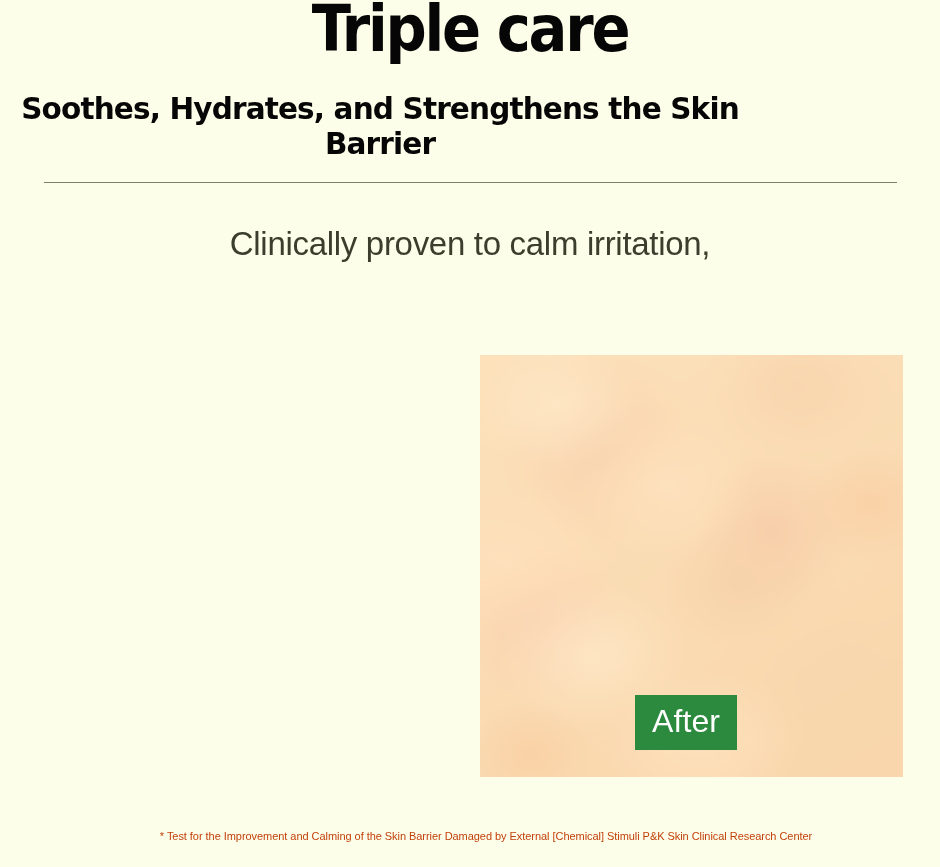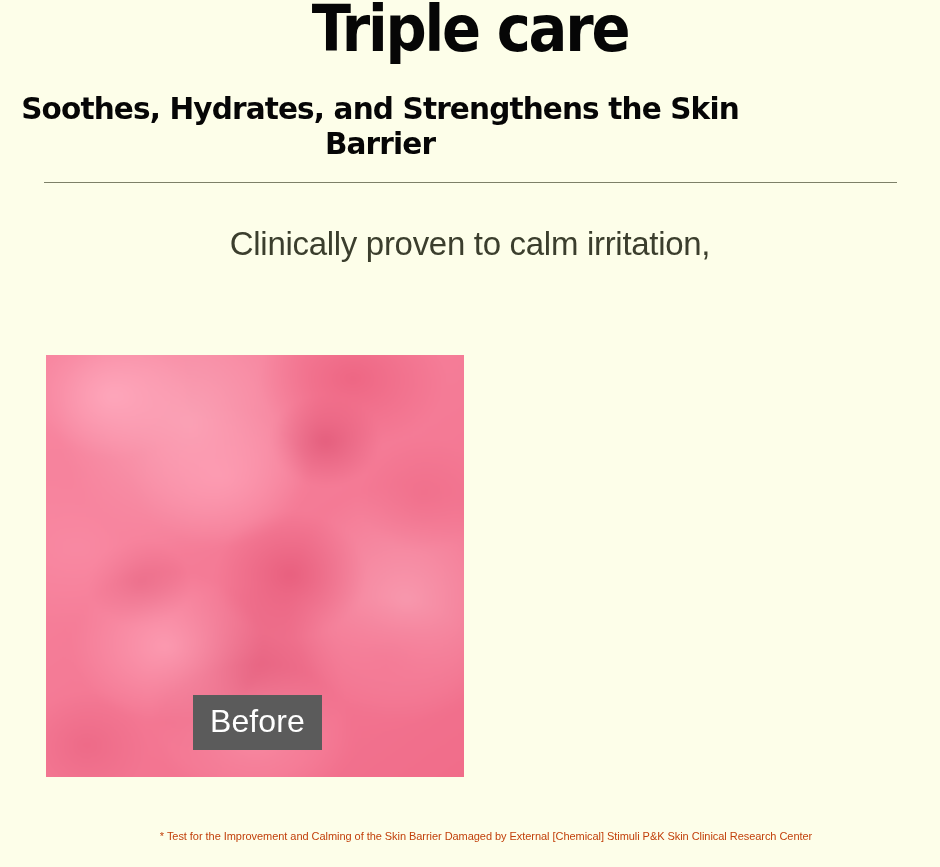--- a/index.html
+++ b/index.html
@@ -190,23 +190,23 @@
 <div class="subheadline">Soothes, Hydrates, and Strengthens the Skin Barrier</div>
 
 <div class="divider"></div>
 
 <div class="body-copy">
   <span class="line">Clinically proven to calm irritation,</span>
 </div>
 
 <div class="compare">
 
-  <div class="panel panel-before">
-    <div class="skin skin-before"></div>
-    <div class="badge badge-before">Before</div>
+
+  <div class="panel panel-after">
+    <div class="skin skin-after"></div>
+    <div class="badge badge-after">After</div>
   </div>
-
 
 </div>
 
 <div class="footnote">
   <span class="line">* Test for the Improvement and Calming of the Skin Barrier Damaged by External [Chemical] Stimuli P&amp;K Skin Clinical Research Center</span>
 </div>
 
 </body></html>

